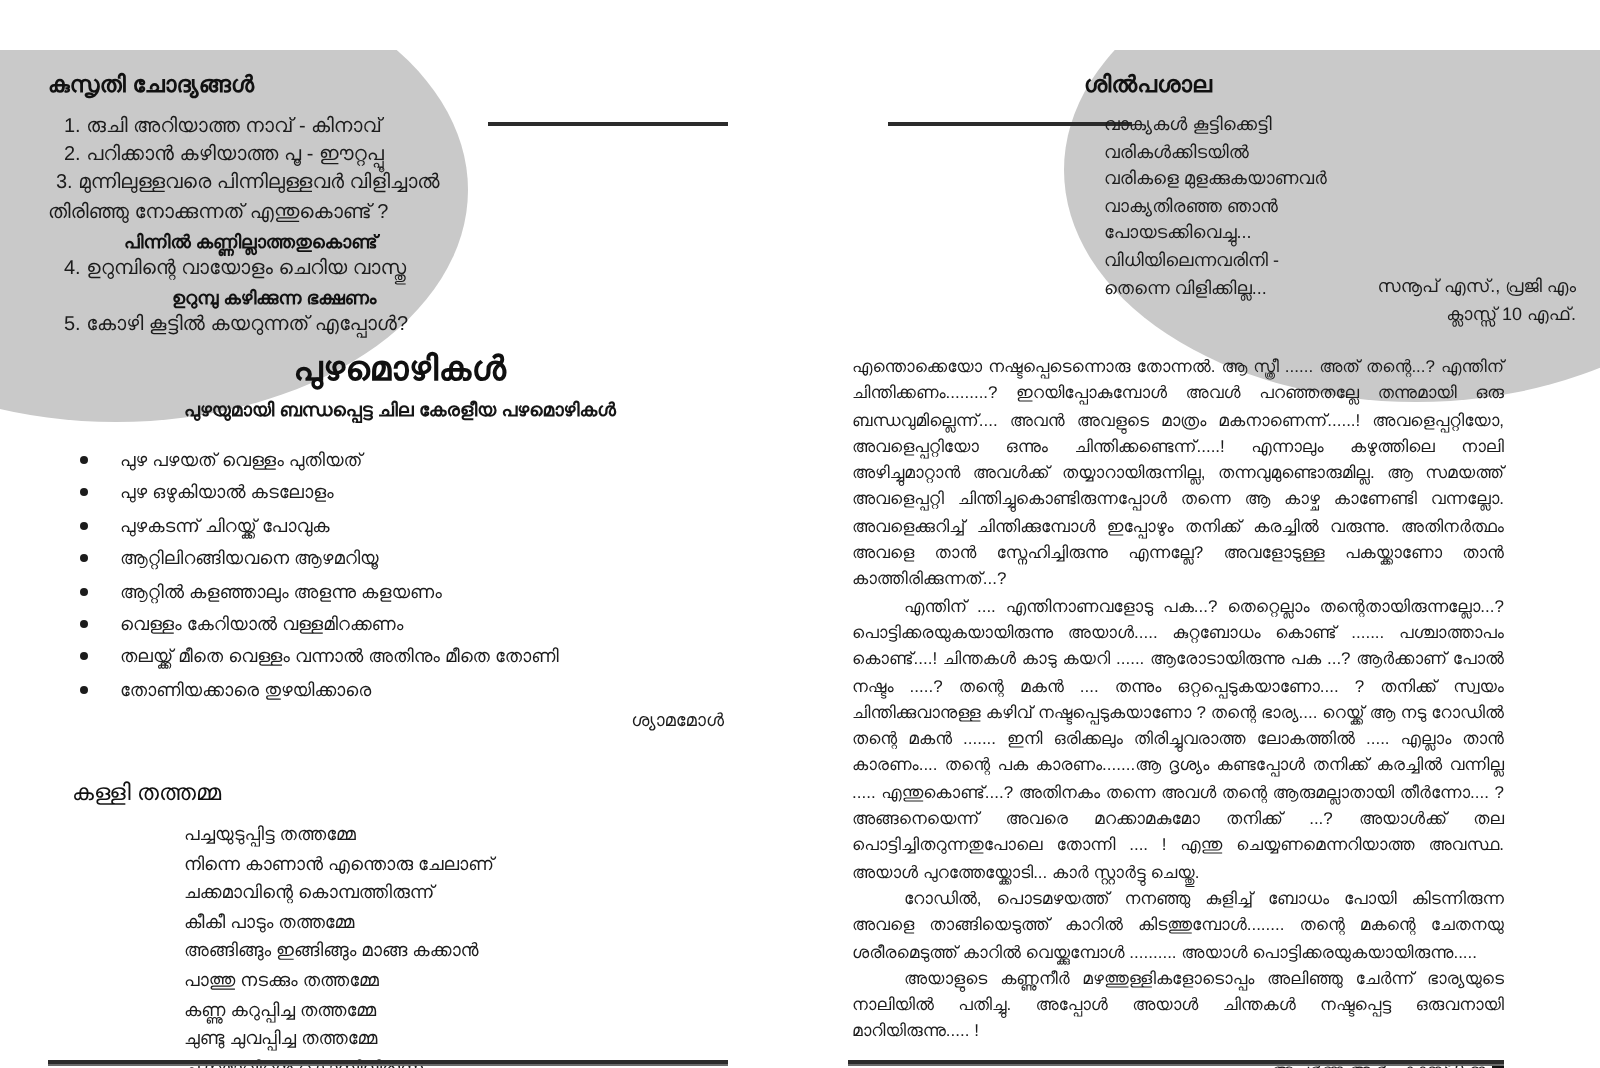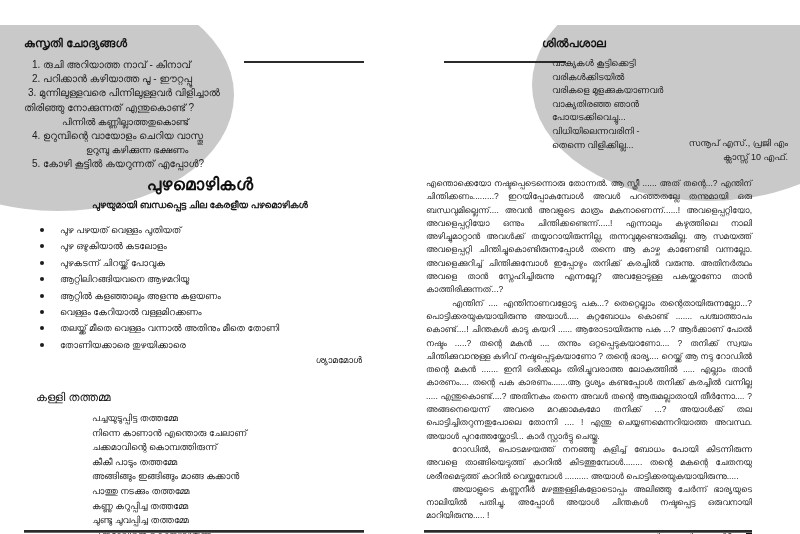--- a/index.html
+++ b/index.html
@@ -79,21 +79,21 @@
   }
   .q-item {
     font-size: 10px;
     line-height: 14.2px;
     color: #1c1c1c;
     white-space: nowrap;
   }
   .q-answer {
     font-size: 9.1px;
     line-height: 14.2px;
-    font-weight: normal;
+    font-weight: bold;
     color: #111;
     white-space: nowrap;
   }
   .blob-poem-line {
     font-size: 9.0px;
     line-height: 13.6px;
     color: #1c1c1c;
     white-space: nowrap;
   }
 

